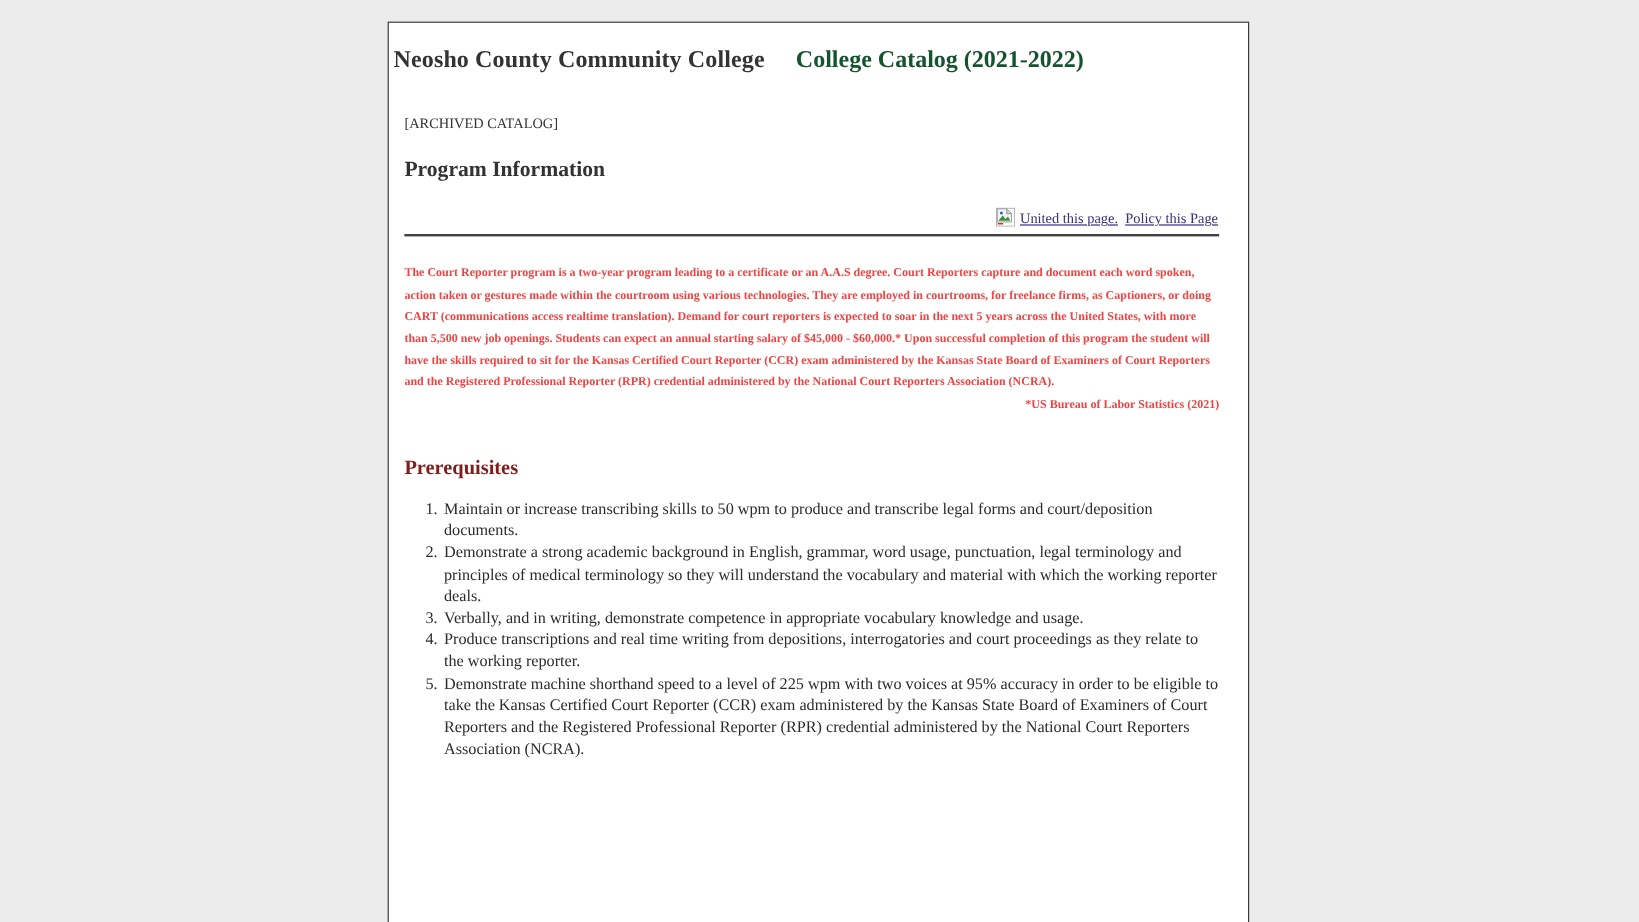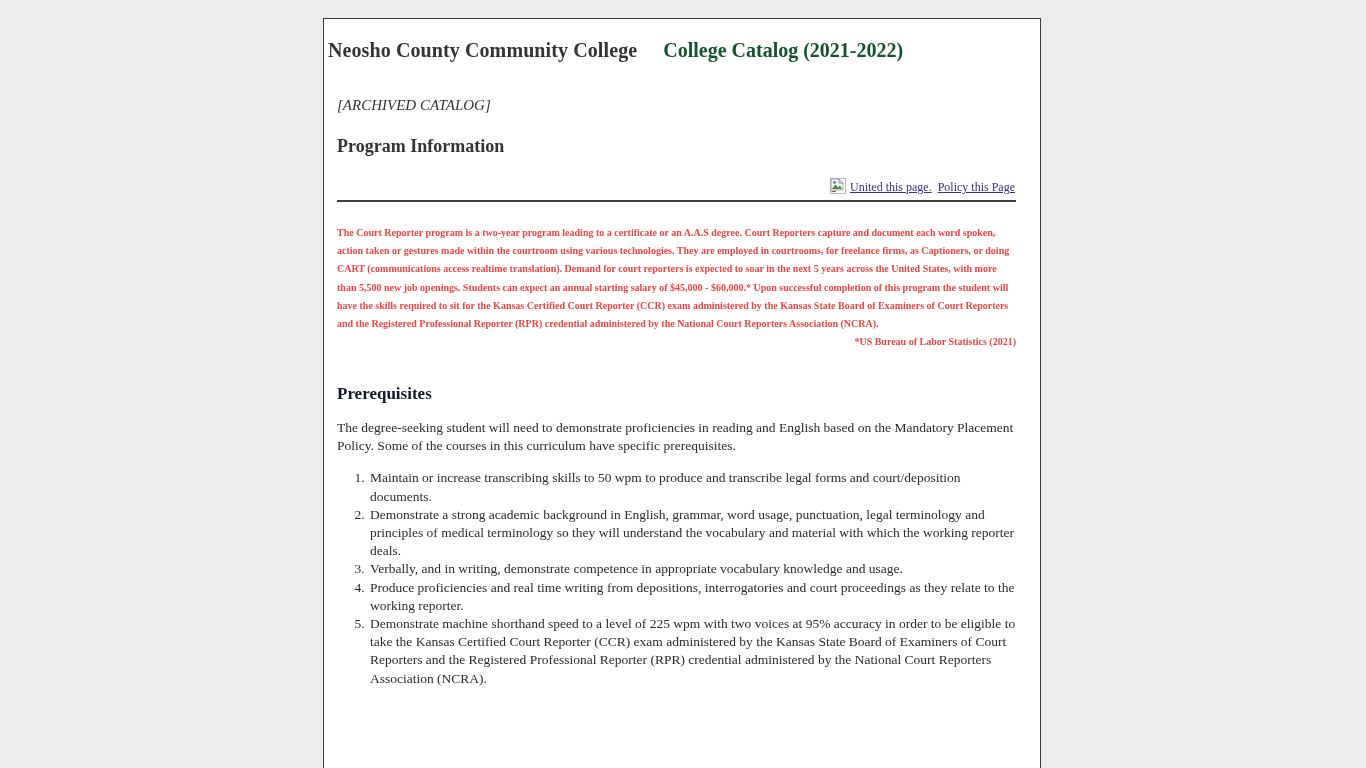--- a/index.html
+++ b/index.html
@@ -48,25 +48,24 @@
     padding-left: 26px;
   }
 
   
   .content {
     padding: 32px 24px 0 13px;
     color: #2b2b2b;
   }
 
   .archived-tag {
-    font-size: 15px;
+    font-size: 12px;
     color: #333333;
     margin: 0 0 4px 0;
     line-height: 1.5;
-    font-style: italic;
   }
 
   h1.page-title {
     font-size: 18px;
     font-weight: bold;
     color: #333333;
     margin: 18px 0 0 0;
     line-height: 1.3;
   }
 
@@ -107,21 +106,21 @@
     margin: 22px 0 0 0;
     color: #ef4444;
     text-align: left;
     font-weight: bold;
   }
   p.body-text.tight { margin-top: 0; text-align: right; }
 
   h2.section-title {
     font-size: 17px;
     font-weight: bold;
-    color: #0f172a;
+    color: #7f1d1d;
     margin: 32px 0 0 0;
     line-height: 1.3;
   }
   h2.section-title.sub {
     font-size: 16.5px;
     margin-top: 27px;
   }
 
   p.section-text {
     font-size: 13.5px;
@@ -174,25 +173,24 @@
     </div>
 
     <hr class="rule">
 
     <p class="body-text">The Court Reporter program is a two-year program leading to a certificate or an A.A.S degree. Court Reporters capture and document each word spoken, action taken or gestures made within the courtroom using various technologies. They are employed in courtrooms, for freelance firms, as Captioners, or doing CART (communications access realtime translation). Demand for court reporters is expected to soar in the next 5 years across the United States, with more than 5,500 new job openings. Students can expect an annual starting salary of $45,000 - $60,000.* Upon successful completion of this program the student will have the skills required to sit for the Kansas Certified Court Reporter (CCR) exam administered by the Kansas State Board of Examiners of Court Reporters and the Registered Professional Reporter (RPR) credential administered by the National Court Reporters Association (NCRA).</p>
 
     <p class="body-text tight">*US Bureau of Labor Statistics (2021)</p>
 
     <h2 class="section-title">Prerequisites</h2>
 
-    <p class="section-text">The degree-seeking student will need to demonstrate proficiencies in reading and English based on the Mandatory Placement Policy. Some of the courses in this curriculum have specific prerequisites.</p>
 
 
     <ol class="outcomes">
       <li>Maintain or increase transcribing skills to 50 wpm to produce and transcribe legal forms and court/deposition documents.</li>
       <li>Demonstrate a strong academic background in English, grammar, word usage, punctuation, legal terminology and principles of medical terminology so they will understand the vocabulary and material with which the working reporter deals.</li>
       <li>Verbally, and in writing, demonstrate competence in appropriate vocabulary knowledge and usage.</li>
-      <li>Produce proficiencies and real time writing from depositions, interrogatories and court proceedings as they relate to the working reporter.</li>
+      <li>Produce transcriptions and real time writing from depositions, interrogatories and court proceedings as they relate to the working reporter.</li>
       <li>Demonstrate machine shorthand speed to a level of 225 wpm with two voices at 95% accuracy in order to be eligible to take the Kansas Certified Court Reporter (CCR) exam administered by the Kansas State Board of Examiners of Court Reporters and the Registered Professional Reporter (RPR) credential administered by the National Court Reporters Association (NCRA).</li>
     </ol>
 
   </div>
 </div>
 
 </body></html>

